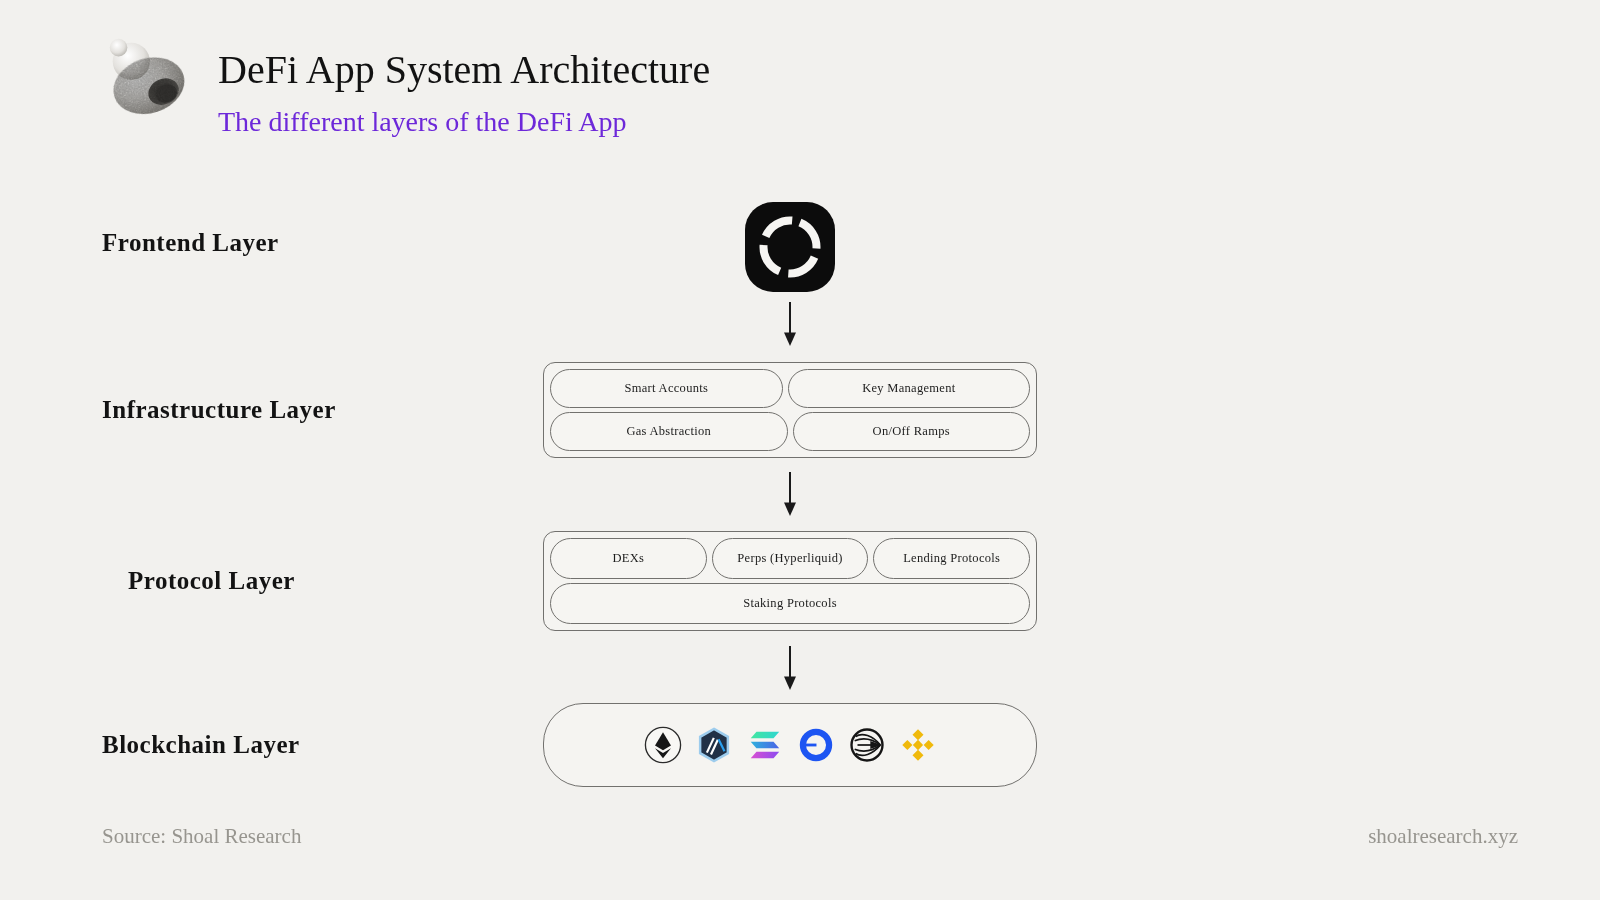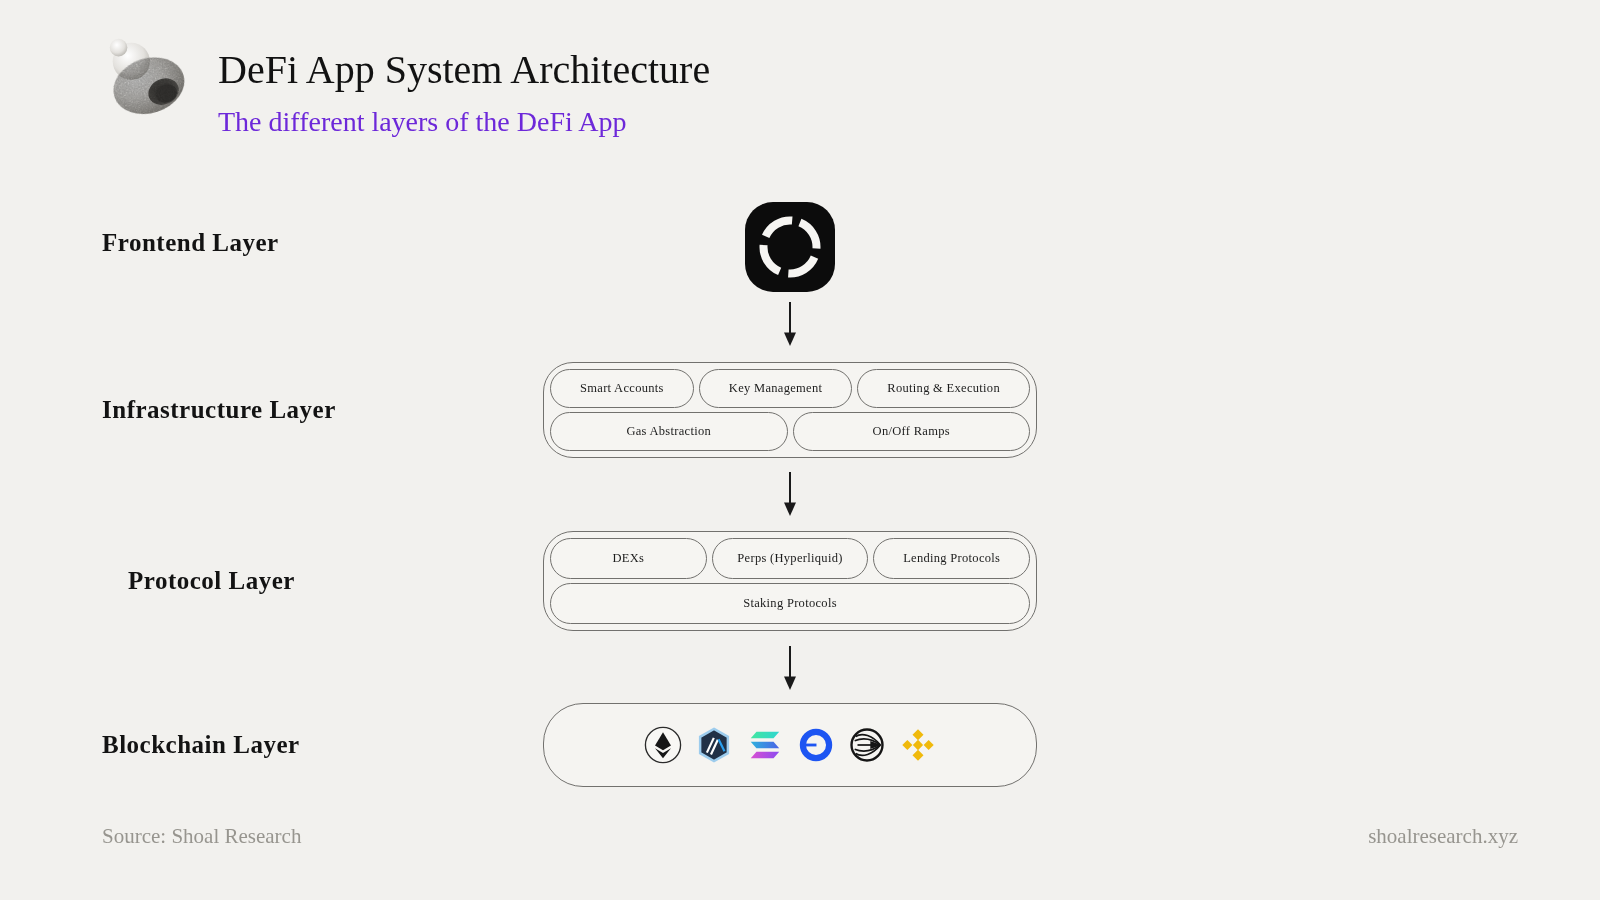--- a/index.html
+++ b/index.html
@@ -19,21 +19,21 @@
 
   
   .app-icon{position:absolute;left:745px;top:202px;width:90px;height:90px;}
 
   
   .arrow{position:absolute;left:782px;width:16px;height:44px;}
   .arrow-1{top:302px;} .arrow-2{top:472px;} .arrow-3{top:646px;}
 
   
   .box{position:absolute;left:543px;width:494px;box-sizing:border-box;border:1.4px solid #72716e;
-       border-radius:30px;background:#f5f4f1;padding:6px;display:flex;flex-direction:column;gap:4px;}
+       border-radius:12px;background:#f5f4f1;padding:6px;display:flex;flex-direction:column;gap:4px;}
   .box-infra{top:362px;height:96px;}
   .box-protocol{top:531px;height:100px;}
   .pill-row{display:flex;gap:5px;flex:1 1 0;}
   .pill{flex:1 1 0;min-width:0;border:1.4px solid #72716e;border-radius:22px;background:#f6f5f2;
         display:flex;align-items:center;justify-content:center;font-size:12.5px;letter-spacing:.3px;
         white-space:nowrap;padding:0 14px;color:#1c1c1c;}
   .pill.auto{flex:1 1 auto;}
 
   
   .chain-box{position:absolute;left:543px;top:703px;width:494px;height:84px;box-sizing:border-box;
@@ -92,21 +92,20 @@
   <svg class="arrow arrow-1" viewBox="0 0 16 44">
     <line x1="8" y1="0" x2="8" y2="32" stroke="#1a1a1a" stroke-width="2"></line>
     <polygon points="8,44 2,30.5 14,30.5" fill="#1a1a1a"></polygon>
   </svg>
 
   <div class="layer-label lbl-infra">Infrastructure Layer</div>
   <div class="box box-infra">
     <div class="pill-row">
       <div class="pill auto">Smart Accounts</div>
       <div class="pill auto">Key Management</div>
-      <div class="pill auto">Routing &amp; Execution</div>
     </div>
     <div class="pill-row">
       <div class="pill">Gas Abstraction</div>
       <div class="pill">On/Off Ramps</div>
     </div>
   </div>
   <svg class="arrow arrow-2" viewBox="0 0 16 44">
     <line x1="8" y1="0" x2="8" y2="32" stroke="#1a1a1a" stroke-width="2"></line>
     <polygon points="8,44 2,30.5 14,30.5" fill="#1a1a1a"></polygon>
   </svg>

